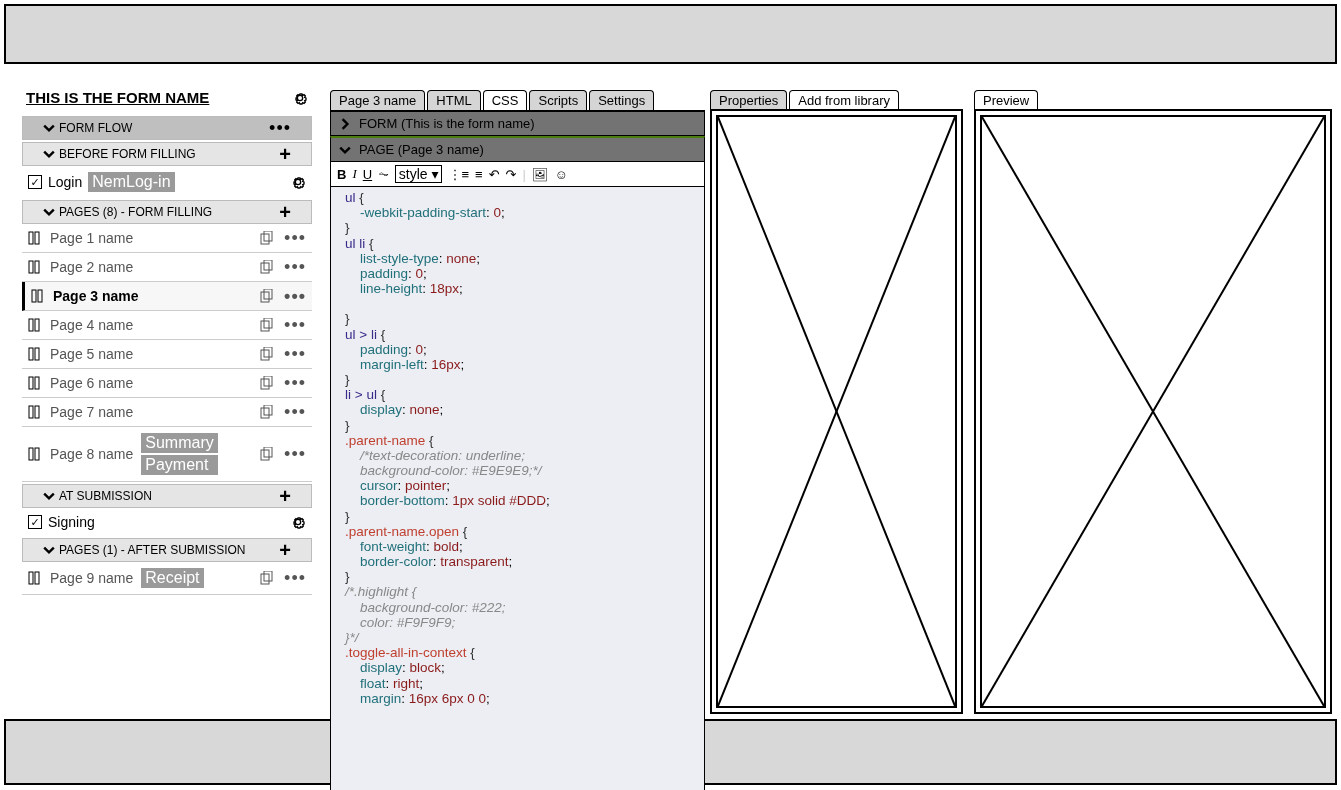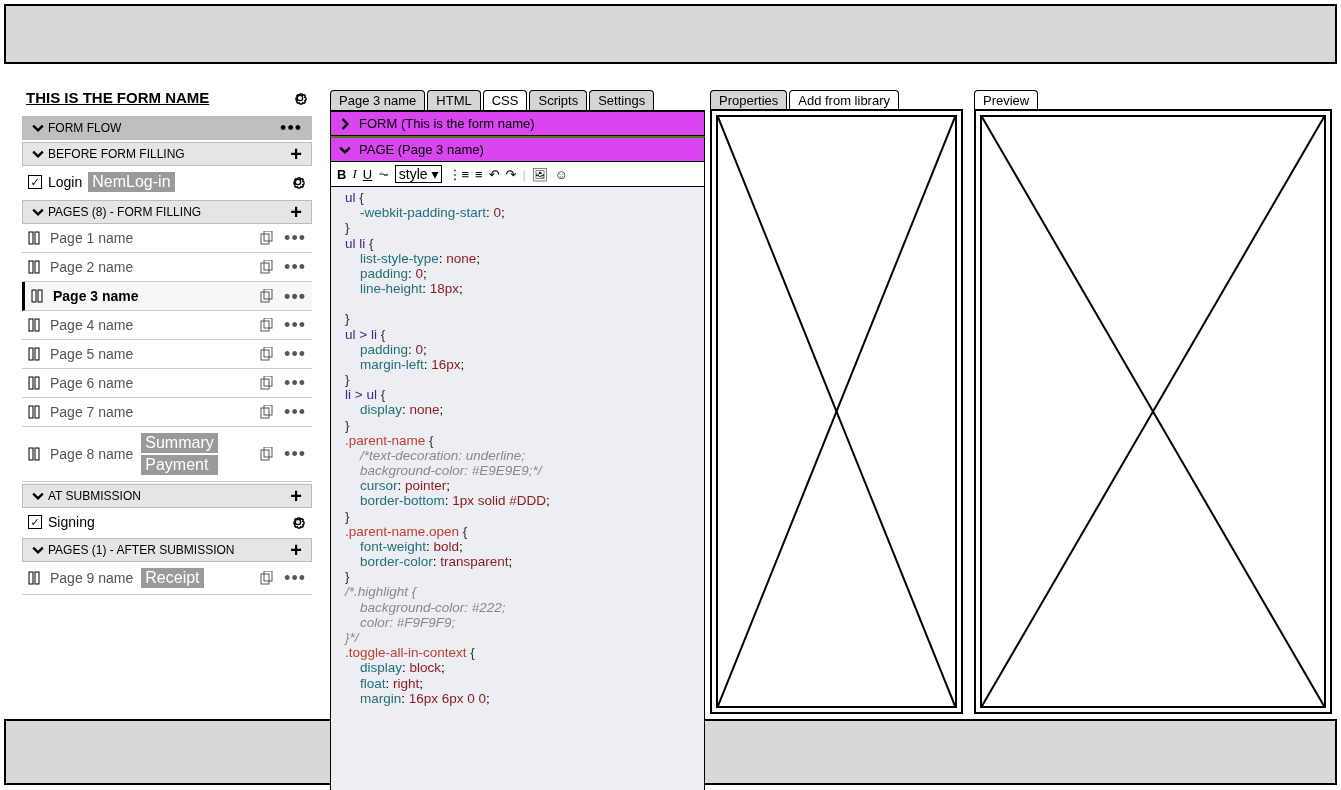--- a/index.html
+++ b/index.html
@@ -4,21 +4,21 @@
 <style>
   * { box-sizing: border-box; margin: 0; padding: 0; font-family: Arial, Helvetica, sans-serif; }
   body { background: #fff; width: 1341px; height: 790px; position: relative; }
   .frame-top { position:absolute; left:4px; top:4px; width:1333px; height:60px; border:2px solid #000; background:#d8d8d8; }
   .frame-bottom { position:absolute; left:4px; top:719px; width:1333px; height:66px; border:2px solid #000; background:#d8d8d8; }
   
   .sidebar { position:absolute; left:22px; top:85px; width:290px; }
   .form-title-row { display:flex; align-items:center; justify-content:space-between; padding:4px 4px 8px 4px; }
   .form-title { font-weight:bold; font-size:15px; text-decoration:underline; }
   .gear { width:16px; height:16px; }
-  .section-bar { display:flex; align-items:center; justify-content:space-between; font-size:12px; padding:4px 9px; margin-top:2px; border:1px solid #bbb; }
+  .section-bar { display:flex; align-items:center; justify-content:space-between; font-size:12px; padding:4px 20px; margin-top:2px; border:1px solid #bbb; }
   .sec-dark { background:#bfbfbf; }
   .sec-light { background:#e5e5e5; }
   .section-bar .left { display:flex; align-items:center; gap:4px; }
   .chev { width:12px; height:12px; }
   .dots { font-size:18px; line-height:12px; letter-spacing:1px; }
   .plus { font-size:20px; font-weight:bold; line-height:14px; }
   .page-list { }
   .page-row { display:flex; align-items:center; justify-content:space-between; padding:6px 6px; border-bottom:1px solid #ccc; font-size:14px; color:#555; }
   .page-row.selected { font-weight:bold; color:#000; border-left:3px solid #000; background:#f7f7f7; }
   .page-row .left { display:flex; align-items:center; gap:8px; flex:1; }
@@ -29,21 +29,21 @@
   .copy-icon { width:14px; height:14px; }
   .login-row { display:flex; align-items:center; justify-content:space-between; padding:6px 6px; font-size:14px; }
   .login-row .left { display:flex; align-items:center; gap:6px; }
   .check { width:14px; height:14px; border:1.5px solid #000; display:flex; align-items:center; justify-content:center; font-size:11px; }
 
   
   .center { position:absolute; left:330px; top:90px; width:375px; }
   .tabs { display:flex; gap:2px; }
   .tab { border:1.5px solid #000; border-bottom:none; padding:2px 8px; font-size:13px; background:#d5d5d5; border-radius:4px 4px 0 0; }
   .tab.active { background:#fff; }
-  .ctx-bar { border:1.5px solid #000; background:#d946ef; padding:4px 8px; font-size:13px; display:flex; align-items:center; gap:8px; }
+  .ctx-bar { border:1.5px solid #000; background:#737373; padding:4px 8px; font-size:13px; display:flex; align-items:center; gap:8px; }
   .ctx-bar.top { margin-top:0; border-top:2px solid #000;}
   .toolbar { border:1.5px solid #000; border-top:none; background:#fff; padding:3px 6px; display:flex; align-items:center; gap:6px; font-size:13px; }
   .toolbar .btn { font-weight:bold; }
   .toolbar .style-pill { border:1px solid #000; font-size:14px; padding:0 3px; }
   .editor { border:1.5px solid #000; border-top:none; background:#eceef3; font-family:"Courier New",monospace; font-size:13.5px; line-height:1.05; padding:4px 6px 10px 14px; height:621px; overflow:hidden; white-space:pre; }
   .sel { color:#3a2a8a; }
   .prop { color:#20707a; }
   .val { color:#8a1a1a; }
   .brace { color:#333; }
   .cls { color:#c04030; }

